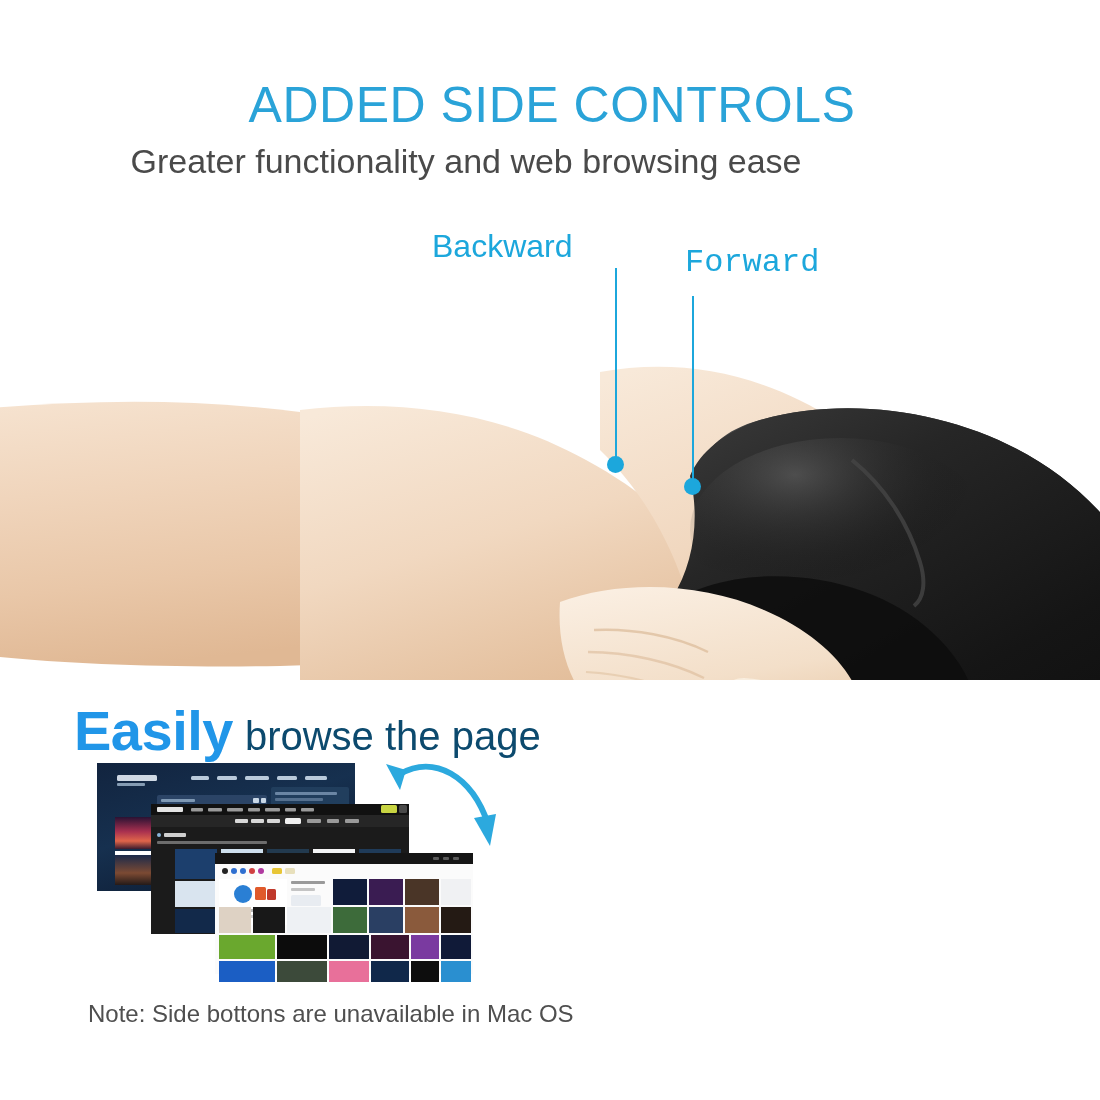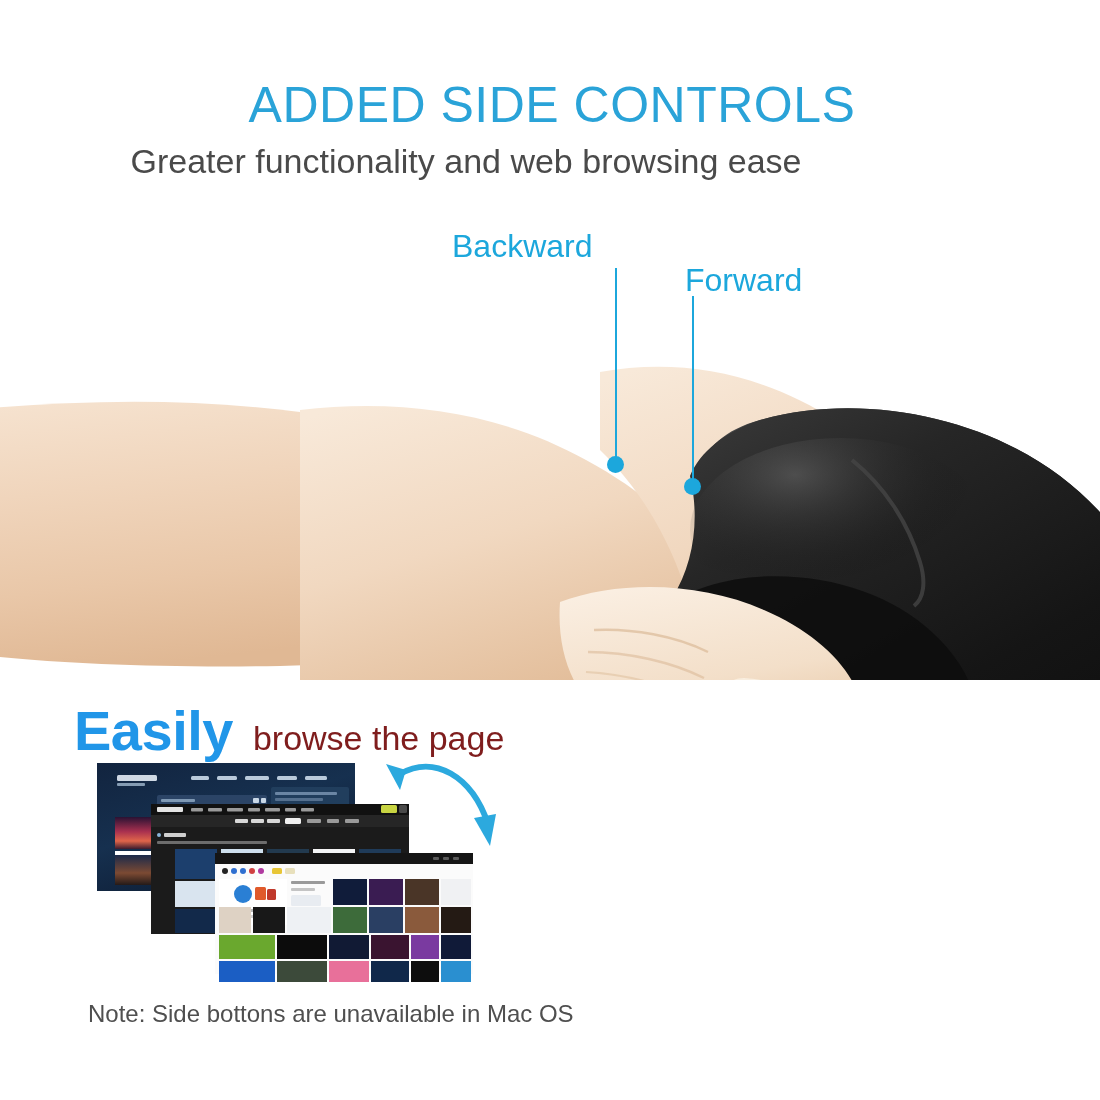--- a/index.html
+++ b/index.html
@@ -47,22 +47,22 @@
   }
 
   
   .callout-label {
     position: absolute;
     font-size: 32px;
     font-weight: 400;
     color: #1CA7DC;
     white-space: nowrap;
   }
-  #label-backward { left: 452px; top: 228px; }
-  #label-forward  { left: 685px; top: 262px; }
+  #label-backward { left: 432px; top: 228px; }
+  #label-forward  { left: 685px; top: 244px; font-family: Liberation Mono, monospace; }
 
   .leader-line {
     position: absolute;
     width: 2px;
     background: #1CA7DC;
   }
   #leader-backward { left: 615px; top: 268px; height: 196px; }
   #leader-forward  { left: 692px; top: 296px; height: 190px; }
 
   .leader-dot {
@@ -91,24 +91,24 @@
     top: 698px;
     white-space: nowrap;
   }
   .easily-strong {
     font-size: 56px;
     font-weight: 700;
     color: #2196E8;
     letter-spacing: -0.5px;
   }
   .easily-rest {
-    font-size: 34px;
+    font-size: 40px;
     font-weight: 300;
-    color: #7f1d1d;
-    margin-left: 20px;
+    color: #0c4a6e;
+    margin-left: 12px;
   }
 
   #browser-stack {
     position: absolute;
     left: 95px;
     top: 757px;
     width: 400px;
     height: 225px;
   }
 

